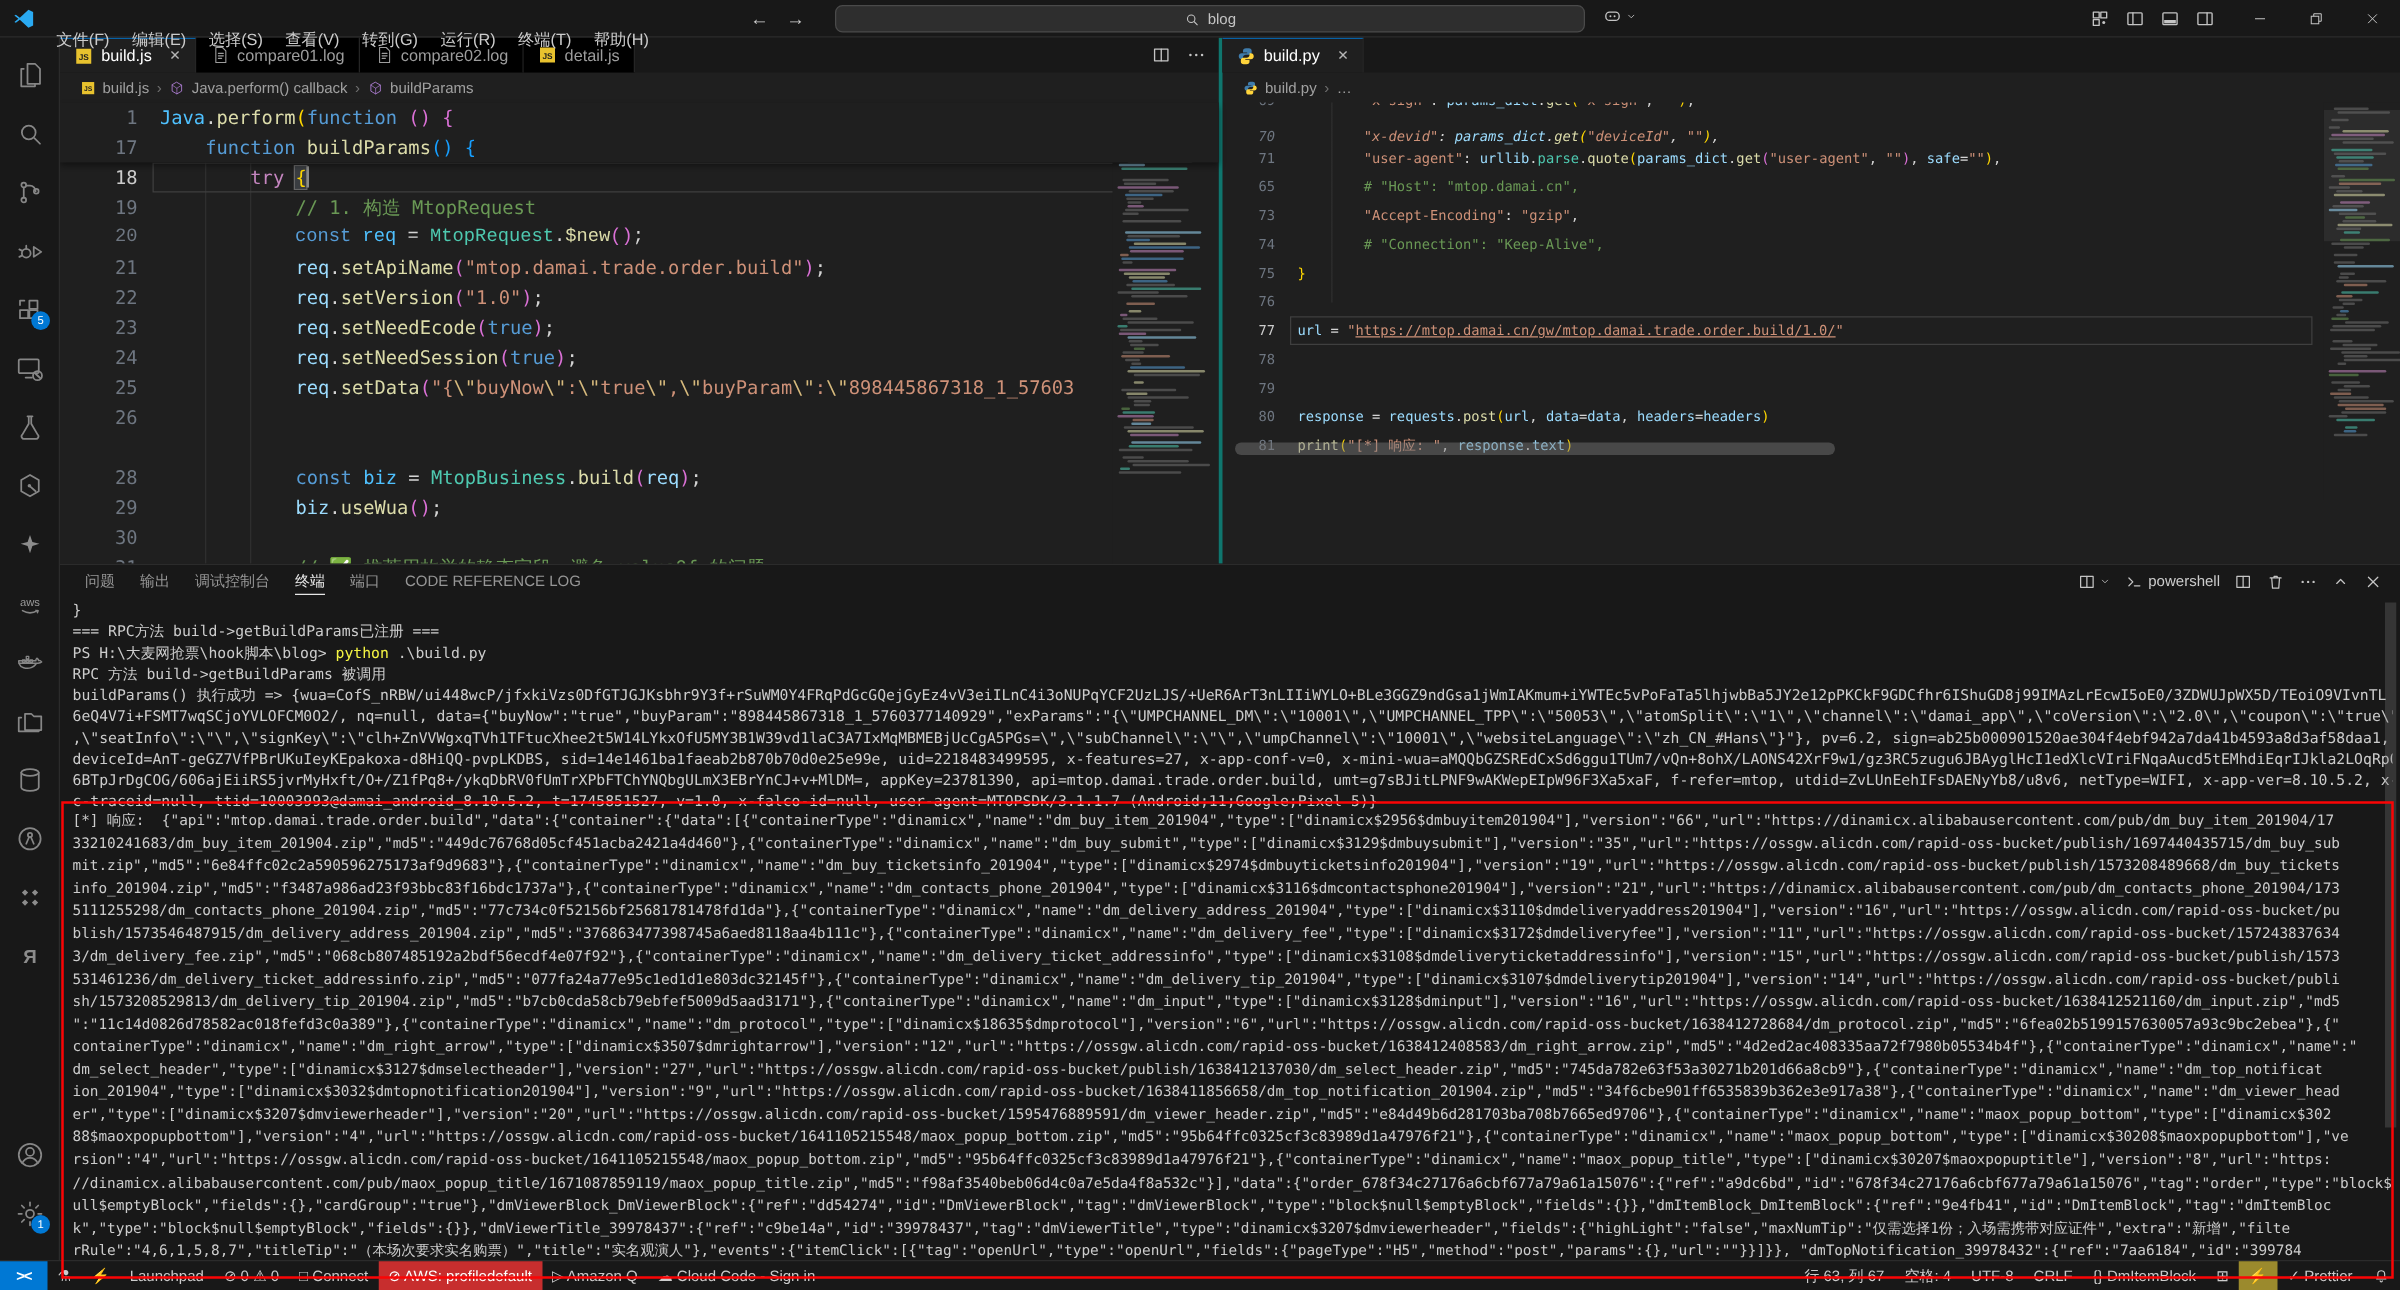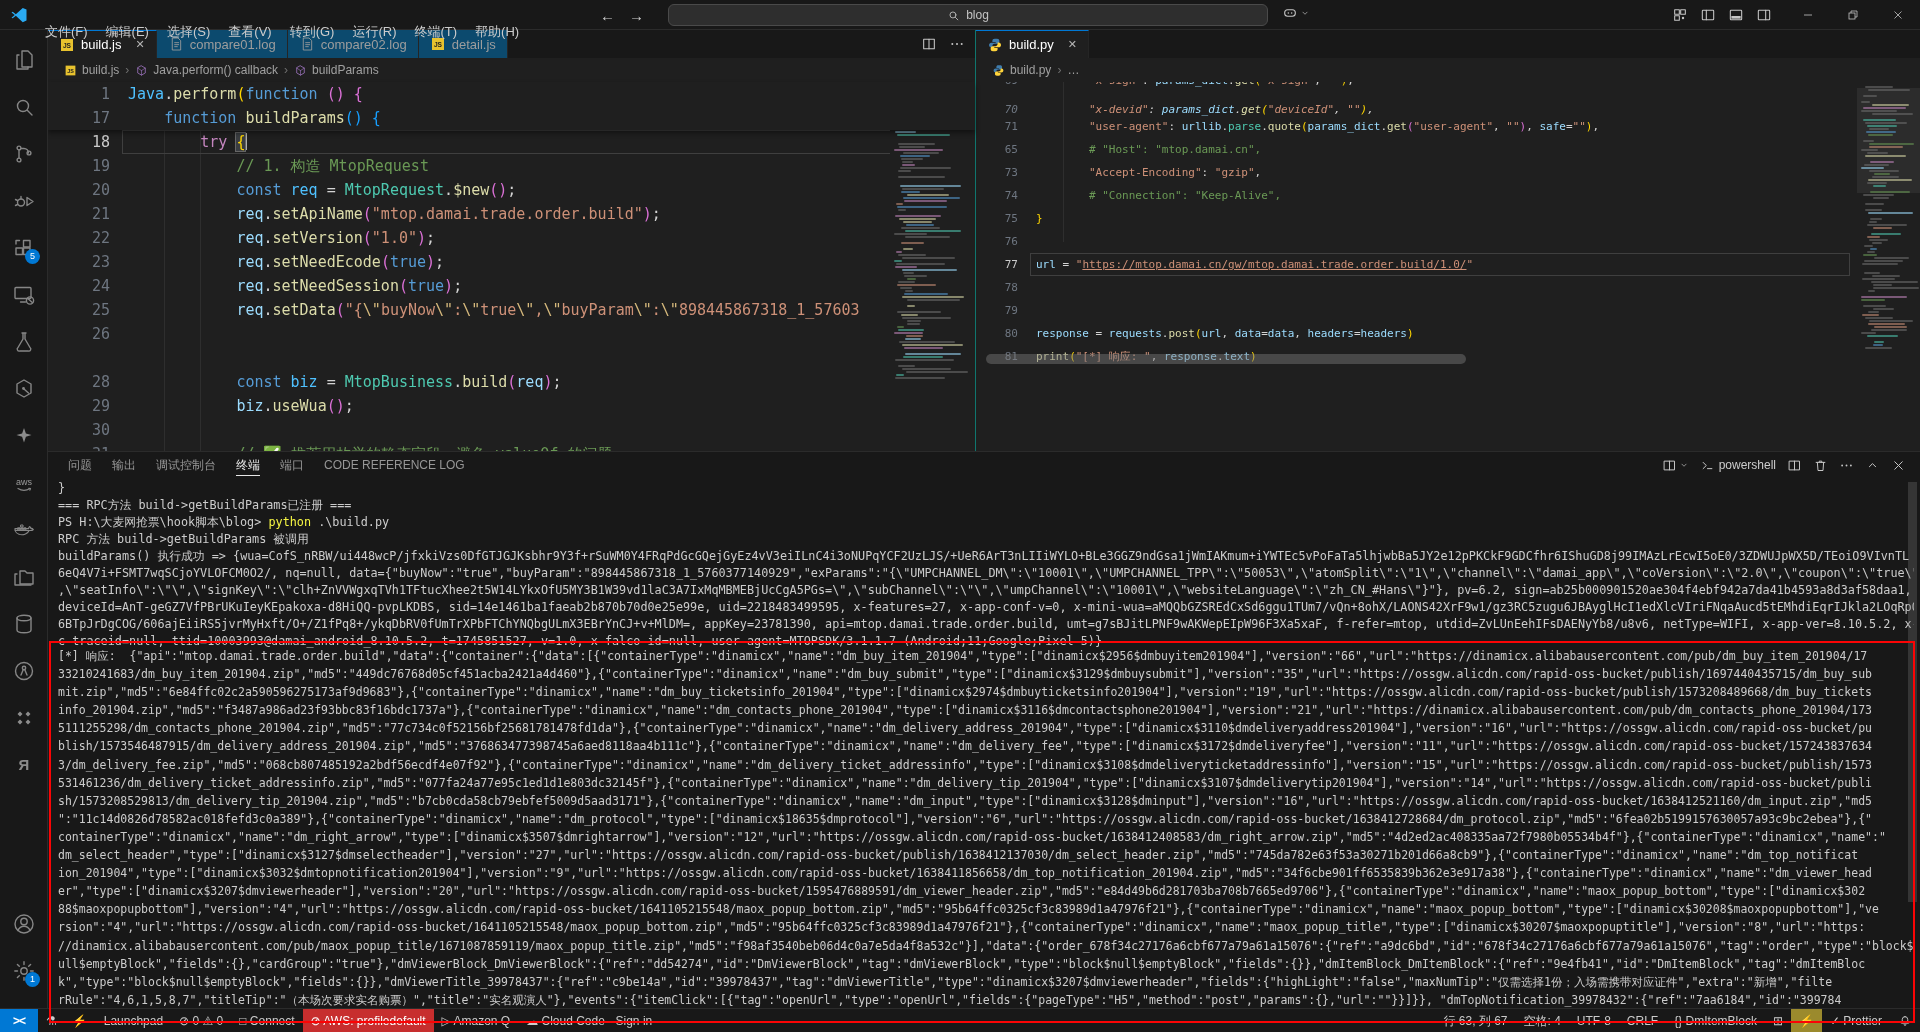--- a/index.html
+++ b/index.html
@@ -26,23 +26,23 @@
   #ab-top{padding-top:6px;display:flex;flex-direction:column}
   #ab-bottom{margin-top:auto;padding-bottom:14px;display:flex;flex-direction:column}
   .ab-item{position:relative;width:47px;height:47px;display:flex;align-items:center;justify-content:center;color:#868686}
   .ab-item .ic{width:24px;height:24px}
   .ab-item .ic svg{stroke-width:1.4}
   .ab-badge{position:absolute;right:7px;bottom:7px;min-width:15px;height:15px;border-radius:8px;background:#0078d4;color:#fff;font-size:9px;line-height:15px;text-align:center;padding:0 3px}
 
   
   .group{position:absolute;top:30px;height:421px;background:#1f1f1f}
   #left-group{left:48px;width:927px}
-  #right-group{left:975px;width:945px;border-left:1px solid #0f766e}
+  #right-group{left:975px;width:945px;border-left:3px solid #0f766e}
   .tabbar{position:relative;height:28px;background:#181818;display:flex}
-  .tab{height:28px;display:flex;align-items:center;gap:6px;padding:0 11px;font-size:13px;color:#9d9d9d;background:#0c4a6e;border-right:1px solid #252525}
+  .tab{height:28px;display:flex;align-items:center;gap:6px;padding:0 11px;font-size:13px;color:#9d9d9d;background:#000000;border-right:1px solid #252525}
   .tab.active{background:#1f1f1f;color:#ffffff;border-top:1px solid #0078d4}
   .tab .tab-close{margin-left:8px;font-size:11px;color:#b6b6b6}
   .tab-actions{position:absolute;right:10px;top:0;height:28px;display:flex;gap:12px;align-items:center;color:#c5c5c5}
   .breadcrumb{height:24px;display:flex;align-items:center;gap:6px;padding-left:16px;font-size:12px;color:#a0a0a0}
   .crumb{display:flex;align-items:center;gap:5px}
   .crumb-sep{color:#6f6f6f}
   .sym-ic{color:#b180d7}
 
   
   .codewrap{position:absolute;left:0;right:0;overflow:hidden}
@@ -449,21 +449,21 @@
     </div>
   <div class="codewrap" id="left-code">
       <div class="cl cur" style="top: 0px;">
         <span class="ln">18</span>
         <span class="ct"><span class="tk-pun">        </span><span class="tk-ctl">try</span><span class="tk-pun"> </span><span class="tk-b1m">{</span><span class="cursor"></span></span>
       </div>
       <div class="cl" style="top: 24px;">
         <span class="ln">19</span>
         <span class="ct"><span class="tk-pun">            </span><span class="tk-cmt">// 1. 构造 MtopRequest</span></span>
       </div>
-      <div class="cl" style="top: 48px;">
+      <div class="cl" style="top: 48px; font-family: Liberation Mono, monospace;">
         <span class="ln">20</span>
         <span class="ct"><span class="tk-pun">            </span><span class="tk-kw">const</span><span class="tk-pun"> </span><span class="tk-v2">req</span><span class="tk-pun"> = </span><span class="tk-cls">MtopRequest</span><span class="tk-pun">.</span><span class="tk-fn">$new</span><span class="tk-b2">()</span><span class="tk-pun">;</span></span>
       </div>
       <div class="cl" style="top: 72px;">
         <span class="ln">21</span>
         <span class="ct"><span class="tk-pun">            </span><span class="tk-var">req</span><span class="tk-pun">.</span><span class="tk-fn">setApiName</span><span class="tk-b2">(</span><span class="tk-str">"mtop.damai.trade.order.build"</span><span class="tk-b2">)</span><span class="tk-pun">;</span></span>
       </div>
       <div class="cl" style="top: 96px;">
         <span class="ln">22</span>
         <span class="ct"><span class="tk-pun">            </span><span class="tk-var">req</span><span class="tk-pun">.</span><span class="tk-fn">setVersion</span><span class="tk-b2">(</span><span class="tk-str">"1.0"</span><span class="tk-b2">)</span><span class="tk-pun">;</span></span>

